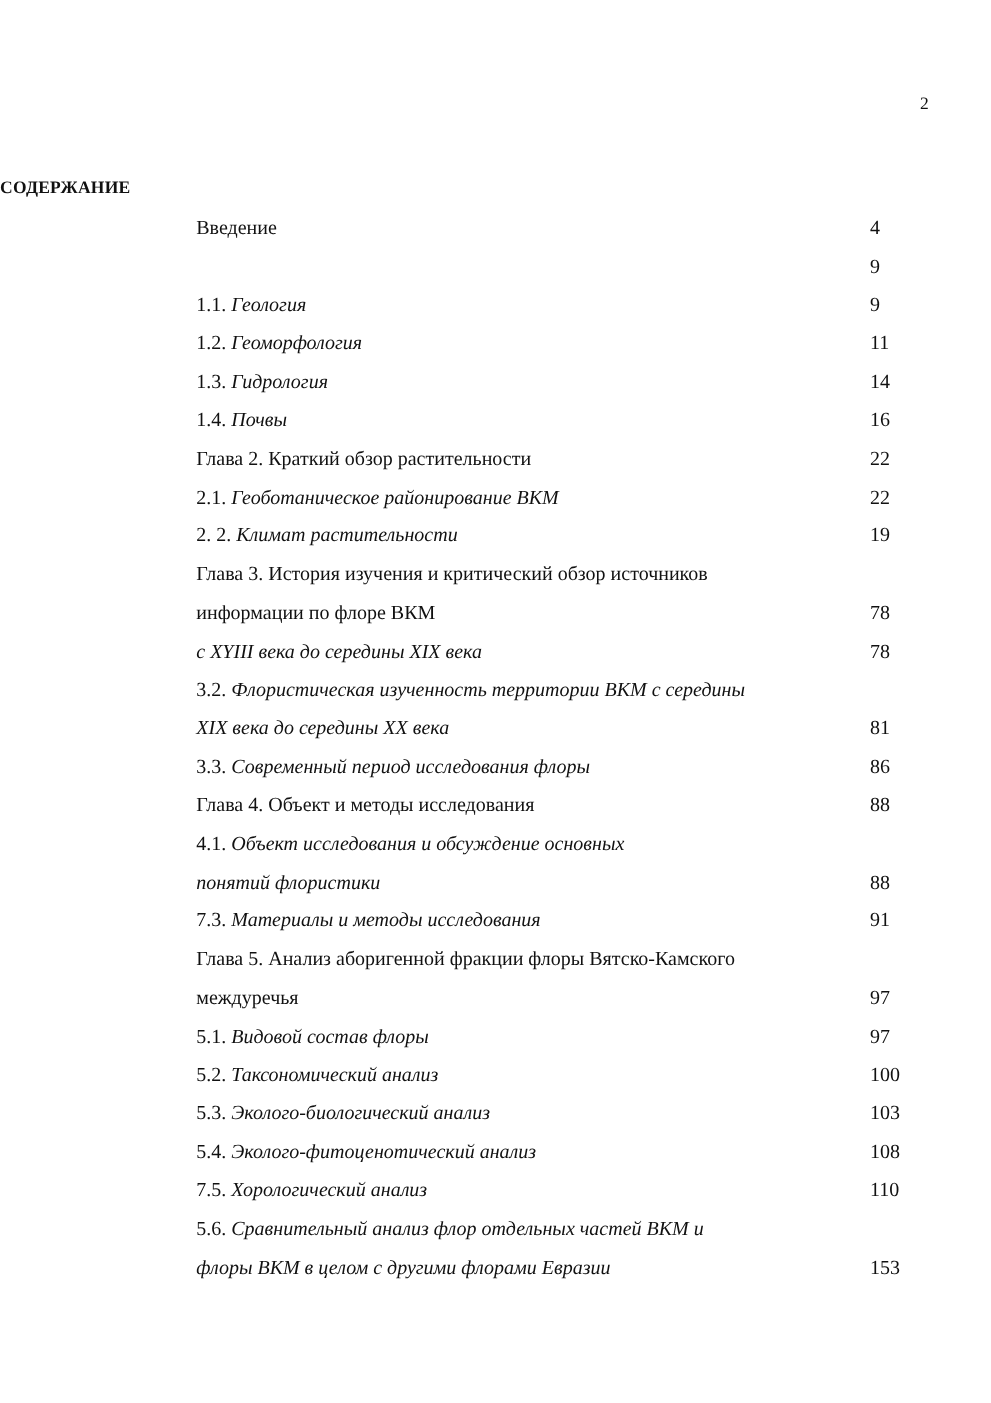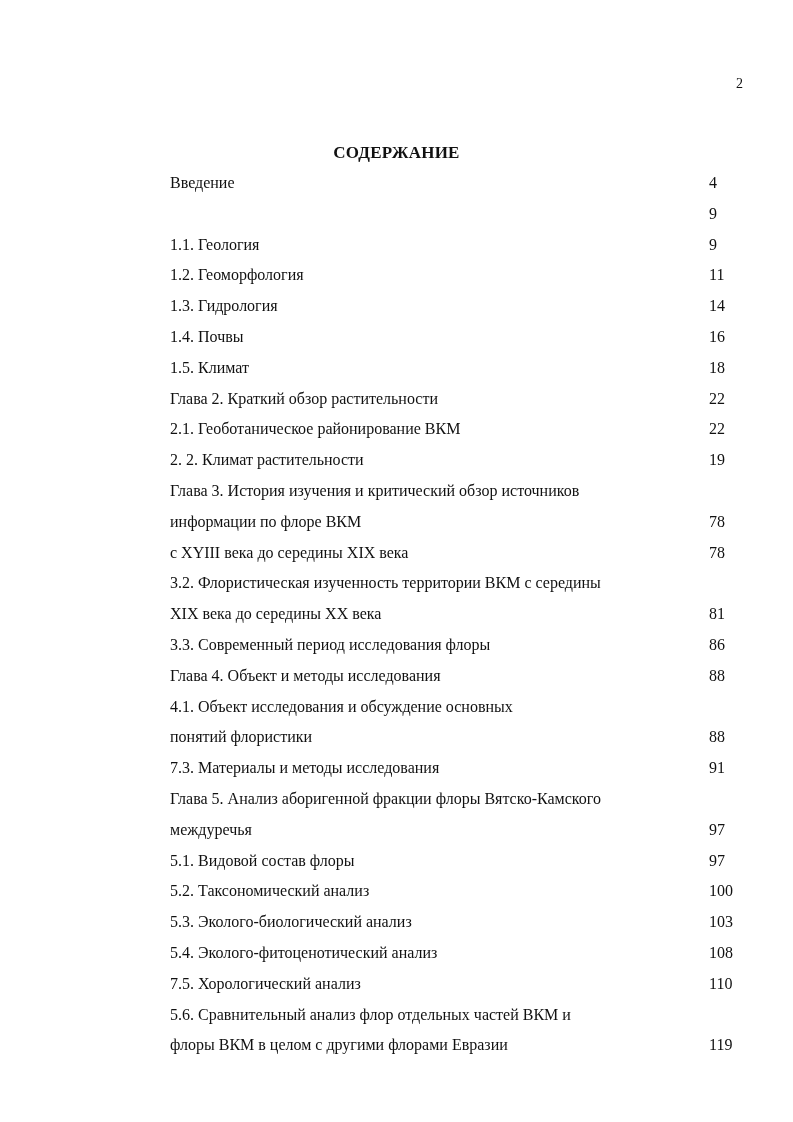--- a/index.html
+++ b/index.html
@@ -19,42 +19,42 @@
     position: absolute;
     left: 736px;
     top: 76px;
     font-size: 14px;
   }
   .title {
     position: absolute;
     left: 0;
     width: 900px;
     top: 143px;
-    text-align: center;
     font-weight: bold;
-    font-size: 17px;
+    font-size: 14px;
     letter-spacing: 0.2px;
   }
   .toc {
     position: absolute;
-    left: 170px;
+    left: 157px;
     top: 168px;
     width: 570px;
   }
   .toc-line {
     position: relative;
     height: 30.8px;
     line-height: 30.8px;
     font-size: 16px;
     white-space: nowrap;
   }
   .toc-line .num {
     font-style: normal;
   }
   .toc-line .it {
+    font-style: italic;
   }
   .toc-line .page {
     position: absolute;
     left: 539px;
     top: 0;
     font-style: normal;
   }
 </style>
 </head>
 <body>
@@ -63,21 +63,20 @@
 
 <div class="title" style="width:793px;">СОДЕРЖАНИЕ</div>
 
 <div class="toc" id="toc">
     <div class="toc-line"><span class="num"></span><span class="num">Введение</span><span class="page">4</span></div>
     <div class="toc-line"><span class="num"></span><span class="page">9</span></div>
     <div class="toc-line"><span class="num">1.1. </span><span class="it">Геология</span><span class="page">9</span></div>
     <div class="toc-line"><span class="num">1.2. </span><span class="it">Геоморфология</span><span class="page">11</span></div>
     <div class="toc-line"><span class="num">1.3. </span><span class="it">Гидрология</span><span class="page">14</span></div>
     <div class="toc-line"><span class="num">1.4. </span><span class="it">Почвы</span><span class="page">16</span></div>
-    <div class="toc-line"><span class="num">1.5. </span><span class="it">Климат</span><span class="page">18</span></div>
     <div class="toc-line"><span class="num"></span><span class="num">Глава 2. Краткий обзор растительности</span><span class="page">22</span></div>
     <div class="toc-line"><span class="num">2.1. </span><span class="it">Геоботаническое районирование ВКМ</span><span class="page">22</span></div>
     <div class="toc-line"><span class="num">2. 2. </span><span class="it">Климат растительности</span><span class="page">19</span></div>
     <div class="toc-line"><span class="num"></span><span class="num">Глава 3. История изучения и критический обзор источников</span><span class="page"></span></div>
     <div class="toc-line"><span class="num"></span><span class="num">информации по флоре ВКМ</span><span class="page">78</span></div>
     <div class="toc-line"><span class="num"></span><span class="it">с XYIII века до середины XIX века</span><span class="page">78</span></div>
     <div class="toc-line"><span class="num">3.2. </span><span class="it">Флористическая изученность территории ВКМ с середины</span><span class="page"></span></div>
     <div class="toc-line"><span class="num"></span><span class="it">XIX века до середины XX века</span><span class="page">81</span></div>
     <div class="toc-line"><span class="num">3.3. </span><span class="it">Современный период исследования флоры</span><span class="page">86</span></div>
     <div class="toc-line"><span class="num"></span><span class="num">Глава 4. Объект и методы исследования</span><span class="page">88</span></div>
@@ -85,14 +84,14 @@
     <div class="toc-line"><span class="num"></span><span class="it">понятий флористики</span><span class="page">88</span></div>
     <div class="toc-line"><span class="num">7.3. </span><span class="it">Материалы и методы исследования</span><span class="page">91</span></div>
     <div class="toc-line"><span class="num"></span><span class="num">Глава 5. Анализ аборигенной фракции флоры Вятско-Камского</span><span class="page"></span></div>
     <div class="toc-line"><span class="num"></span><span class="num">междуречья</span><span class="page">97</span></div>
     <div class="toc-line"><span class="num">5.1. </span><span class="it">Видовой состав флоры</span><span class="page">97</span></div>
     <div class="toc-line"><span class="num">5.2. </span><span class="it">Таксономический анализ</span><span class="page">100</span></div>
     <div class="toc-line"><span class="num">5.3. </span><span class="it">Эколого-биологический анализ</span><span class="page">103</span></div>
     <div class="toc-line"><span class="num">5.4. </span><span class="it">Эколого-фитоценотический анализ</span><span class="page">108</span></div>
     <div class="toc-line"><span class="num">7.5. </span><span class="it">Хорологический анализ</span><span class="page">110</span></div>
     <div class="toc-line"><span class="num">5.6. </span><span class="it">Сравнительный анализ флор отдельных частей ВКМ  и</span><span class="page"></span></div>
-    <div class="toc-line"><span class="num"></span><span class="it">флоры ВКМ в целом с другими флорами Евразии</span><span class="page">119</span></div>
+    <div class="toc-line"><span class="num"></span><span class="it">флоры ВКМ в целом с другими флорами Евразии</span><span class="page">153</span></div>
   </div>
 
 </body></html>

